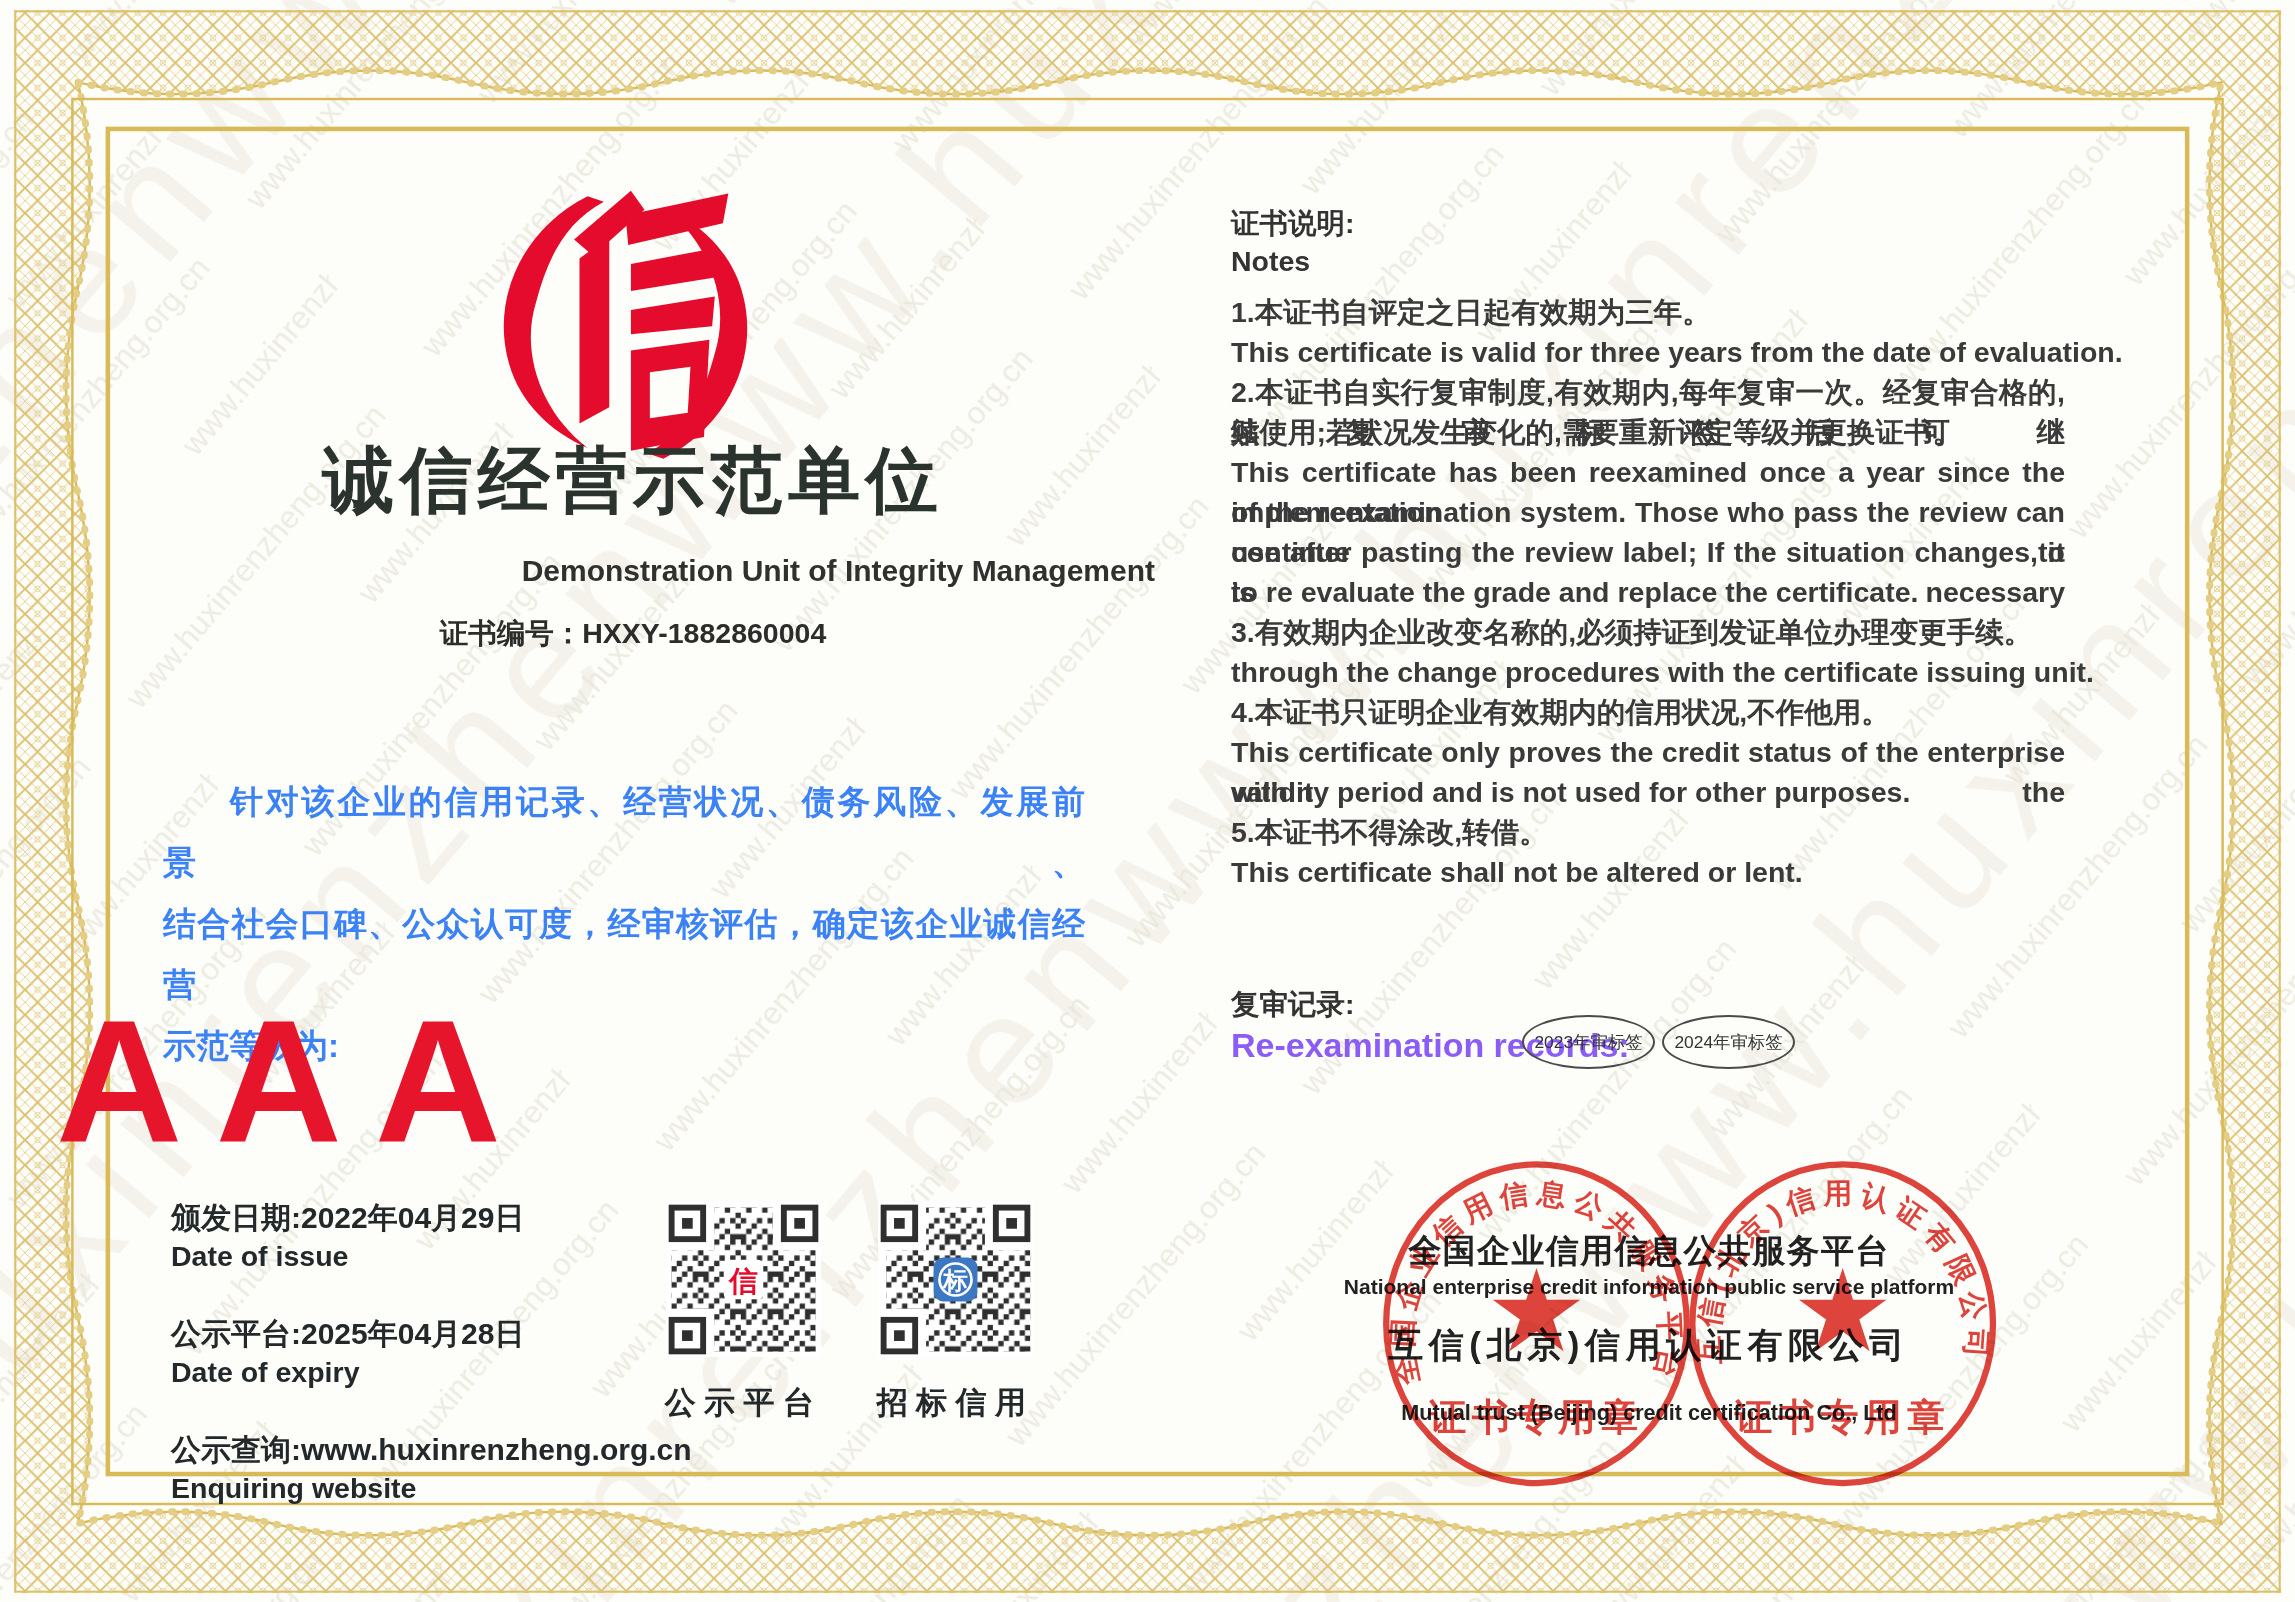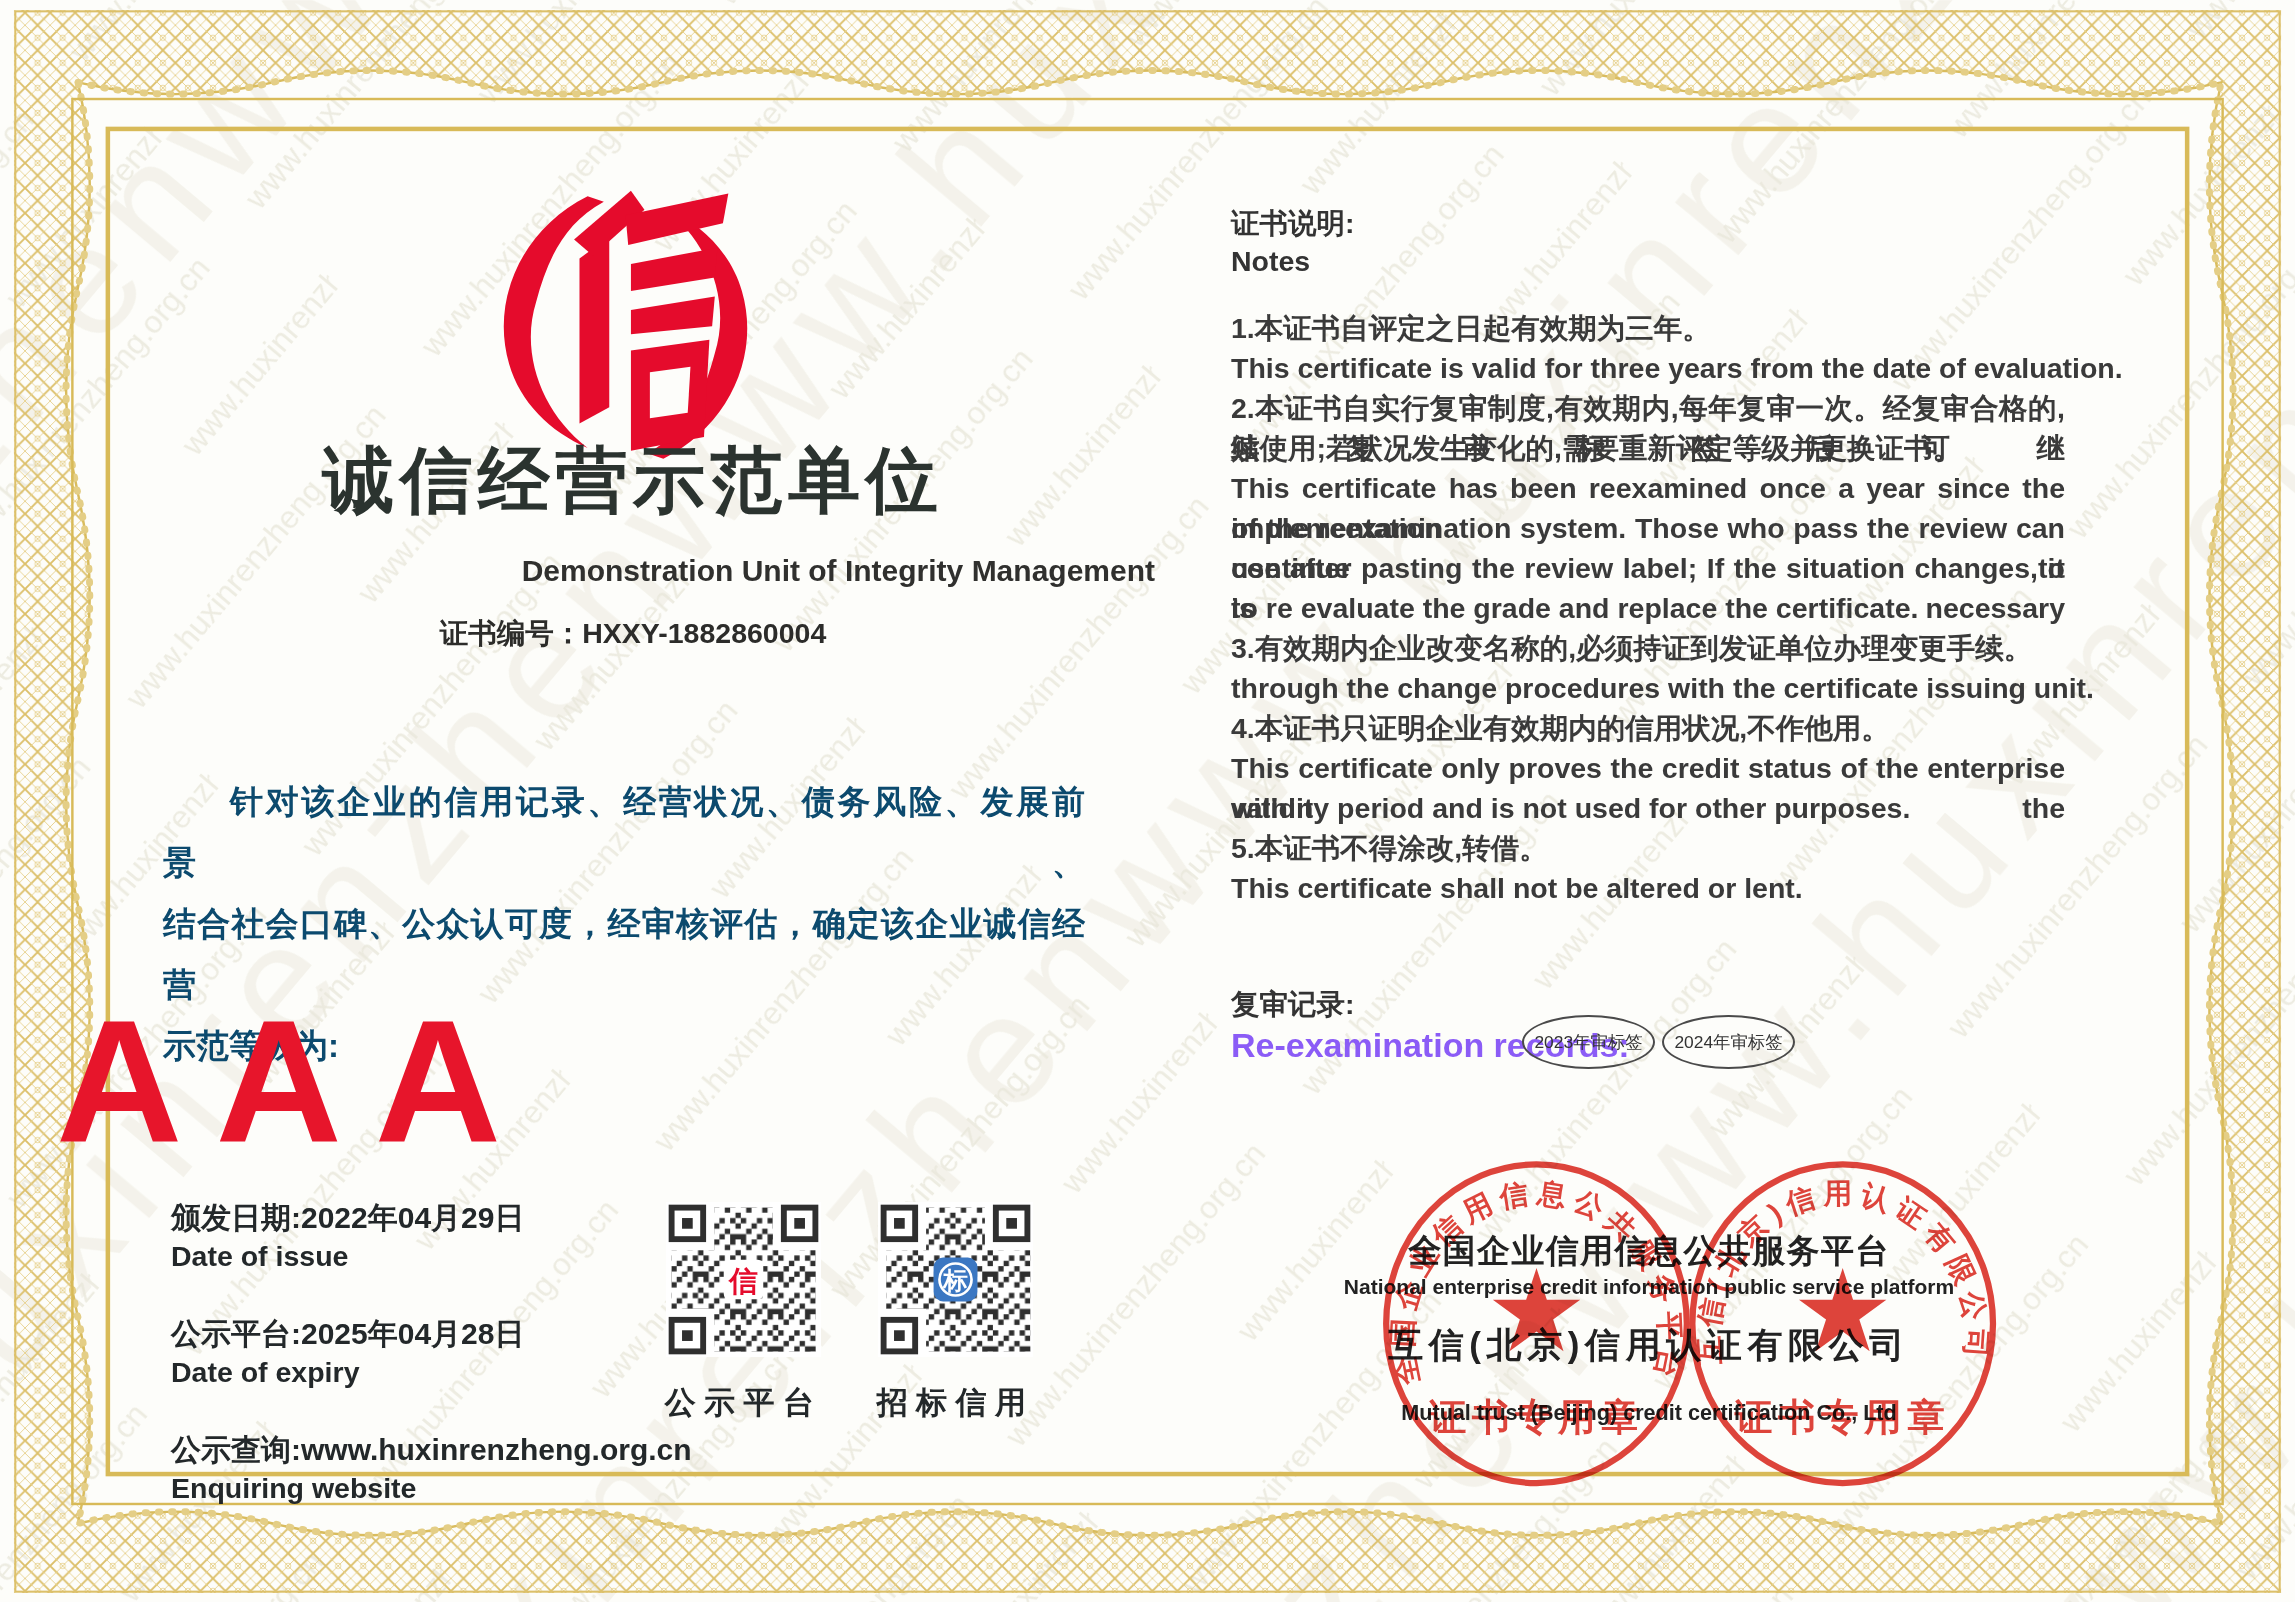--- a/index.html
+++ b/index.html
@@ -13,40 +13,40 @@
   .logo{left:490px;top:180px;width:271px;height:295px;}
   .title-zh{left:111px;top:433px;width:1044px;text-align:center;
     font-size:72px;font-weight:bold;letter-spacing:5.6px;color:#2b332f;}
   .title-en{left:111px;top:554px;width:1044px;text-align:right;
     font-size:30px;font-weight:600;color:#30302e;}
   .cert-no{left:111px;top:615px;width:1044px;text-align:center;
     font-size:28.5px;font-weight:600;color:#2c2c2a;}
   .company{left:111px;top:683px;width:1044px;text-align:center;
     font-size:46px;font-weight:bold;letter-spacing:2.1px;color:#23282a;}
   .para{left:163px;top:771px;width:922px;font-size:33px;font-weight:600;
-    color:#0c4a6e;line-height:61px;}
+    color:#3b82f6;line-height:61px;}
   .para .pl{text-align:justify;text-align-last:justify;}
   .para .pl.indent{text-indent:67px;}
   .para .pl.last{text-align:left;text-align-last:left;}
   .grade{left:56px;top:981px;width:1044px;text-align:left;
     font-size:175px;font-weight:bold;letter-spacing:33px;color:#e7152b;}
   .dates{left:171px;top:1199px;width:529px;}
   .dates .zh{font-size:30px;font-weight:bold;color:#23282a;line-height:38px;}
   .dates .en{font-size:28.5px;font-weight:bold;color:#23282a;line-height:38px;margin-bottom:40px;}
   .qr{width:155px;height:155px;}
   .qr1{left:666px;top:1202px;}
   .qr2{left:878px;top:1202px;}
   .qr-label{top:1382px;width:223px;text-align:center;font-size:31px;
     font-weight:bold;letter-spacing:8.4px;color:#23282a;}
   .qr1-label{left:632px;}
   .qr2-label{left:844px;}
   
   .notes-zh{left:1231px;top:205px;font-size:28.5px;font-weight:bold;color:#333;}
   .notes-en{left:1231px;top:245px;font-size:28.5px;font-weight:bold;color:#333;}
-  .notes-list{left:1231px;top:308px;width:834px;font-size:28.5px;font-weight:600;color:#3a3a3a;}
+  .notes-list{left:1231px;top:292px;width:834px;font-size:28.5px;font-weight:600;color:#3a3a3a;}
   .nline{line-height:40px;height:40px;white-space:nowrap;}
   .nline.jl{white-space:normal;text-align:justify;text-align-last:justify;}
   .review-zh{left:1231px;top:986px;font-size:28.5px;font-weight:bold;color:#333;}
   .review-en{left:1231px;top:1026px;font-size:34px;font-weight:bold;color:#8b5cf6;}
   .badge{top:1015px;width:129px;height:50px;border:2.1px solid #4a4a4a;border-radius:50%;
     text-align:center;line-height:50px;font-size:17.4px;color:#333;background:transparent;}
   .badge1{left:1522px;}
   .badge2{left:1662px;text-align:center;}
   .issuer{left:1249px;top:1231px;width:800px;text-align:center;color:#222;}
   .issuer .l1{font-size:33px;font-weight:bold;letter-spacing:1.4px;line-height:40px;}

